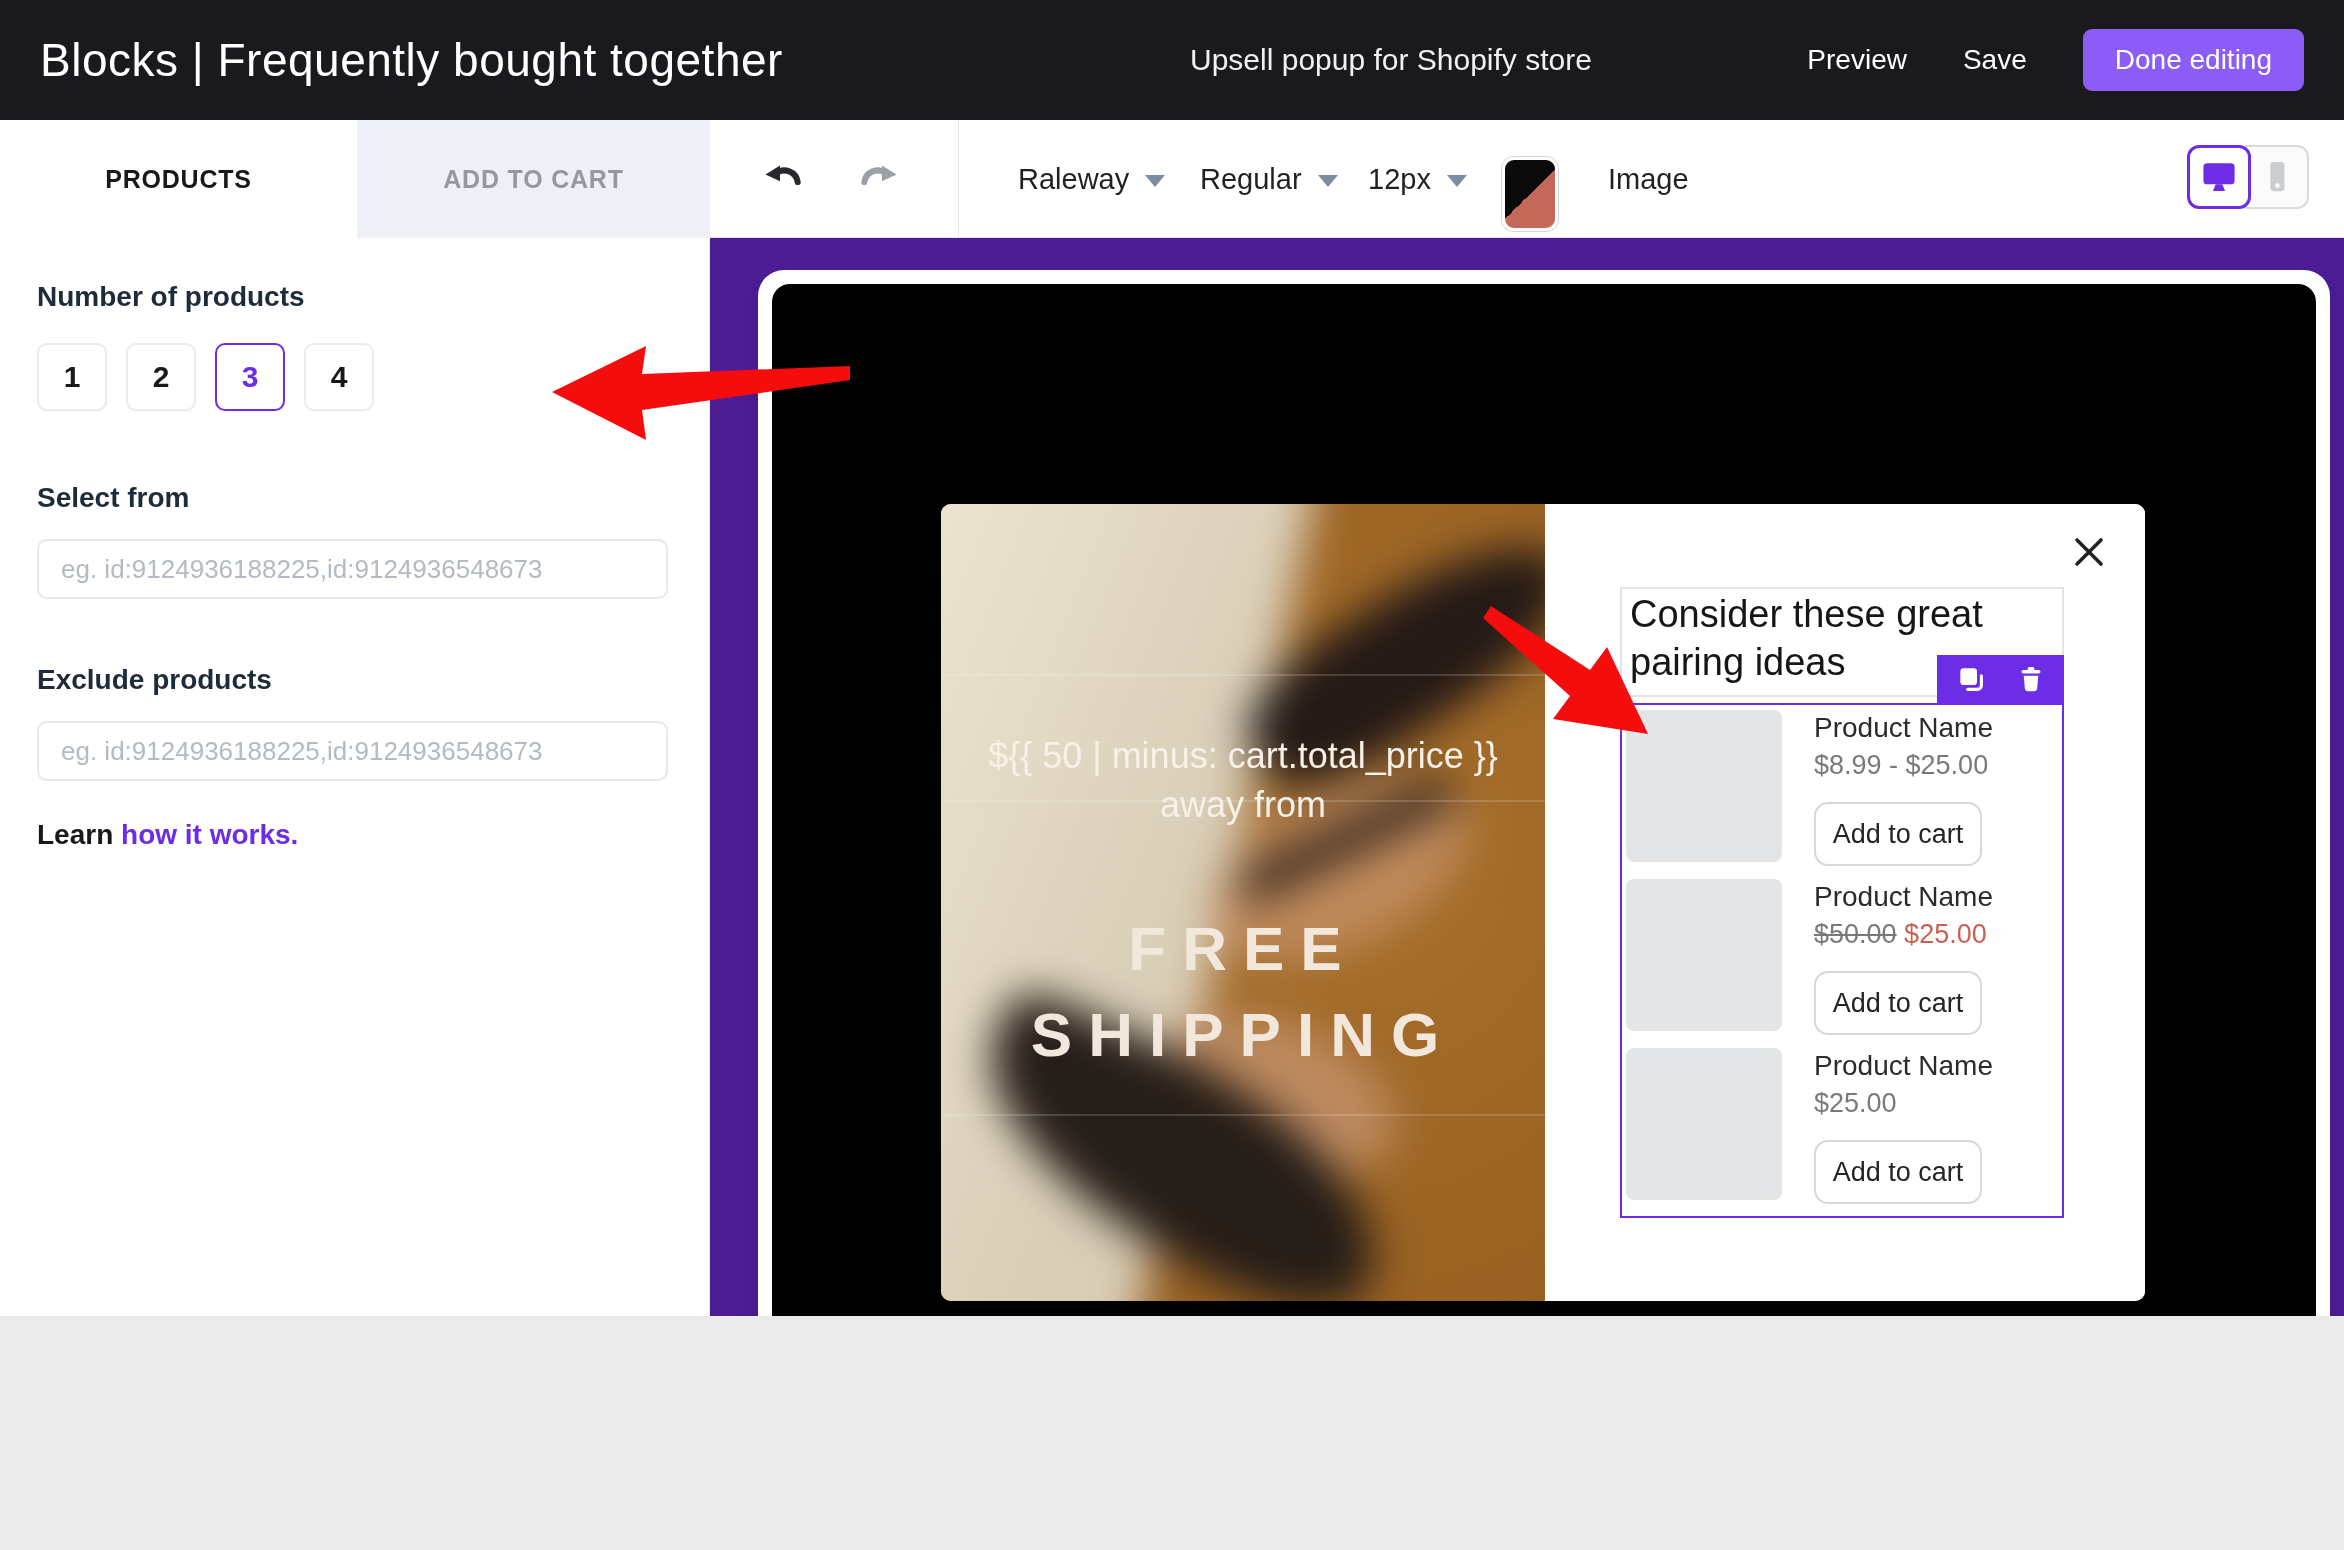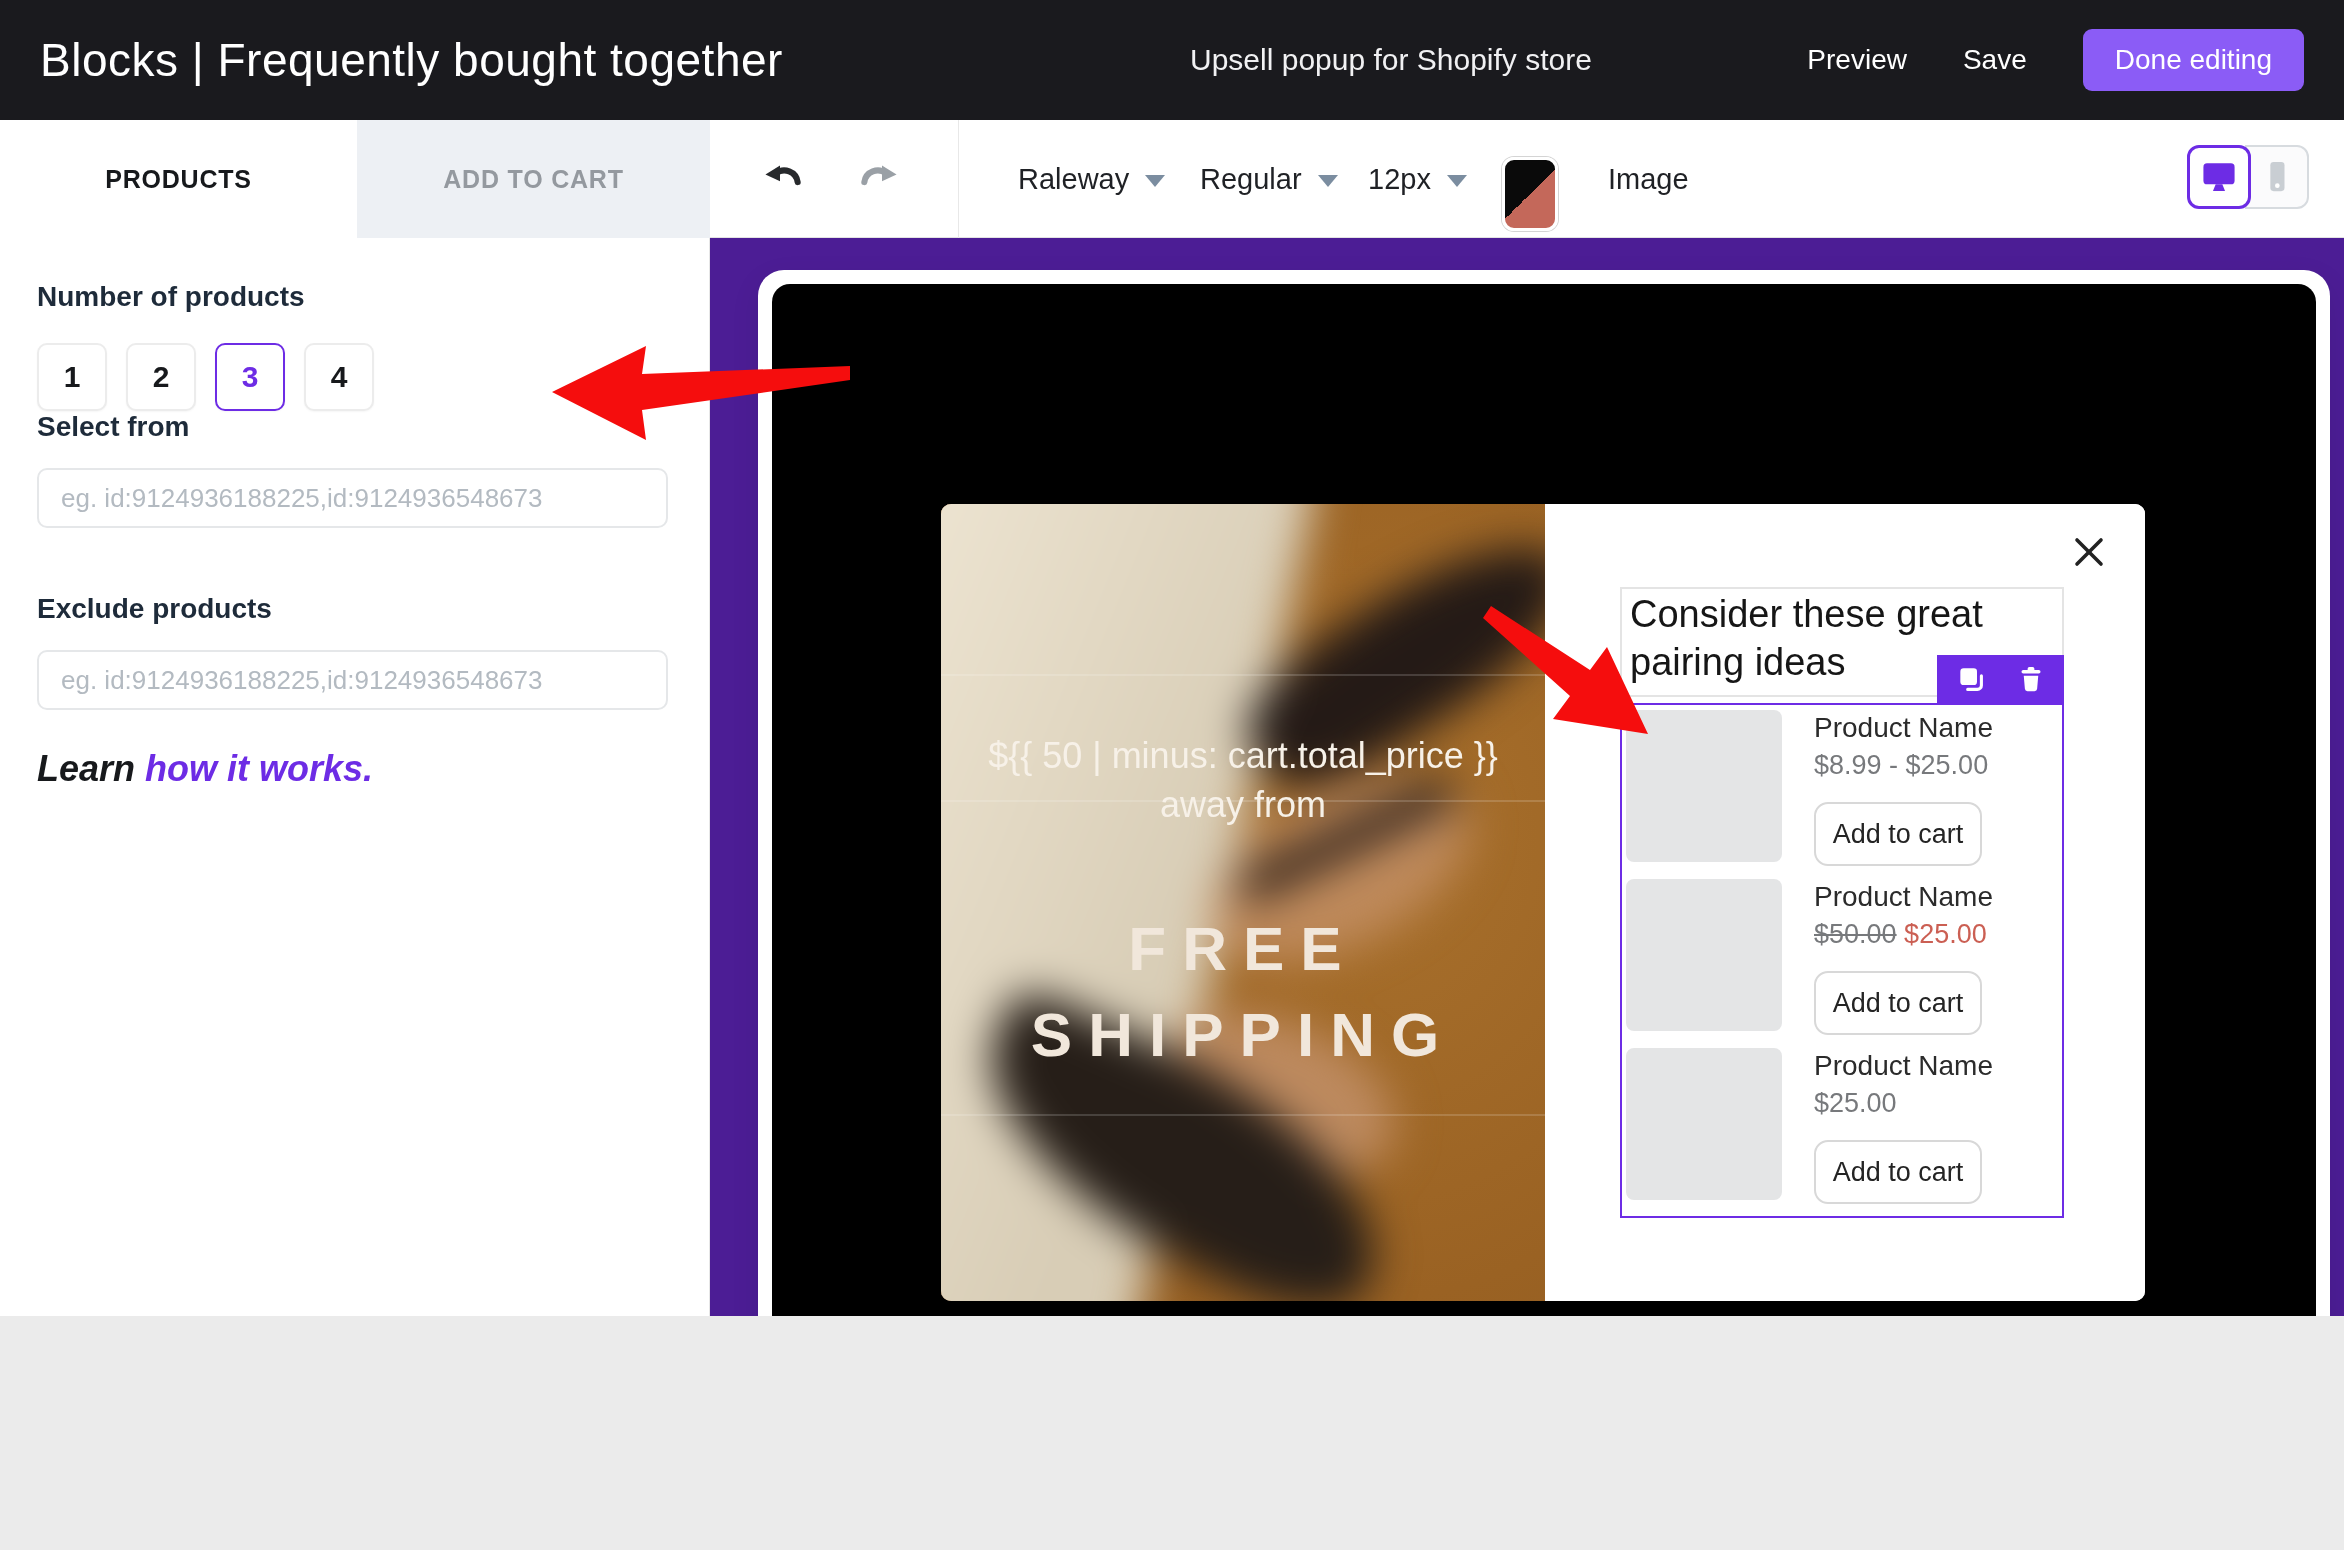--- a/index.html
+++ b/index.html
@@ -44,26 +44,26 @@
 
   
   .sidebar { position:absolute; left:0; top:238px; width:710px; height:1312px; background:#fff;
     border-right:1px solid #e6e6e6; padding:43px 40px 0 37px; z-index:10; }
   .side-heading { font-size:28px; font-weight:700; color:#1e2b3a; }
   .num-row { display:flex; gap:19px; margin-top:30px; }
   .num-btn { width:70px; height:68px; border-radius:10px; border:2px solid #ececec; background:#fff;
     font-size:30px; font-weight:700; color:#17191c; font-family:inherit; cursor:pointer;
     box-shadow:0 1px 2px rgba(0,0,0,.04); }
   .num-btn.active { border-color:#6d2ce5; color:#6d2ce5; }
-  .mt-select { }
+  .mt-select { margin-top:71px; }
   .side-input { display:block; width:631px; height:60px; margin-top:25px; border:2px solid #e5e7e9;
     border-radius:10px; padding:0 22px; font-size:26px; color:#444; font-family:inherit; outline:none; }
   .side-input::placeholder { color:#b3bac1; }
   .mt-exclude { margin-top:65px; }
-  .learn-line { margin-top:38px; font-size:36px; font-weight:700; color:#17191c;font-style:italic; }
+  .learn-line { margin-top:38px; font-size:28px; font-weight:700; color:#17191c; }
   .learn-link { color:#6d2ce5; cursor:pointer; }
 
   
   .white-card { position:absolute; left:758px; top:270px; width:1572px; height:1267px; background:#fff;
     border-radius:26px; box-shadow:0 10px 30px rgba(0,0,0,.08); z-index:5; }
   .black-canvas { position:absolute; left:772px; top:284px; width:1544px; height:1239px; background:#000;
     border-radius:18px; z-index:6; }
 
   
   .popup { position:absolute; left:941px; top:504px; width:1204px; height:797px; display:flex;

